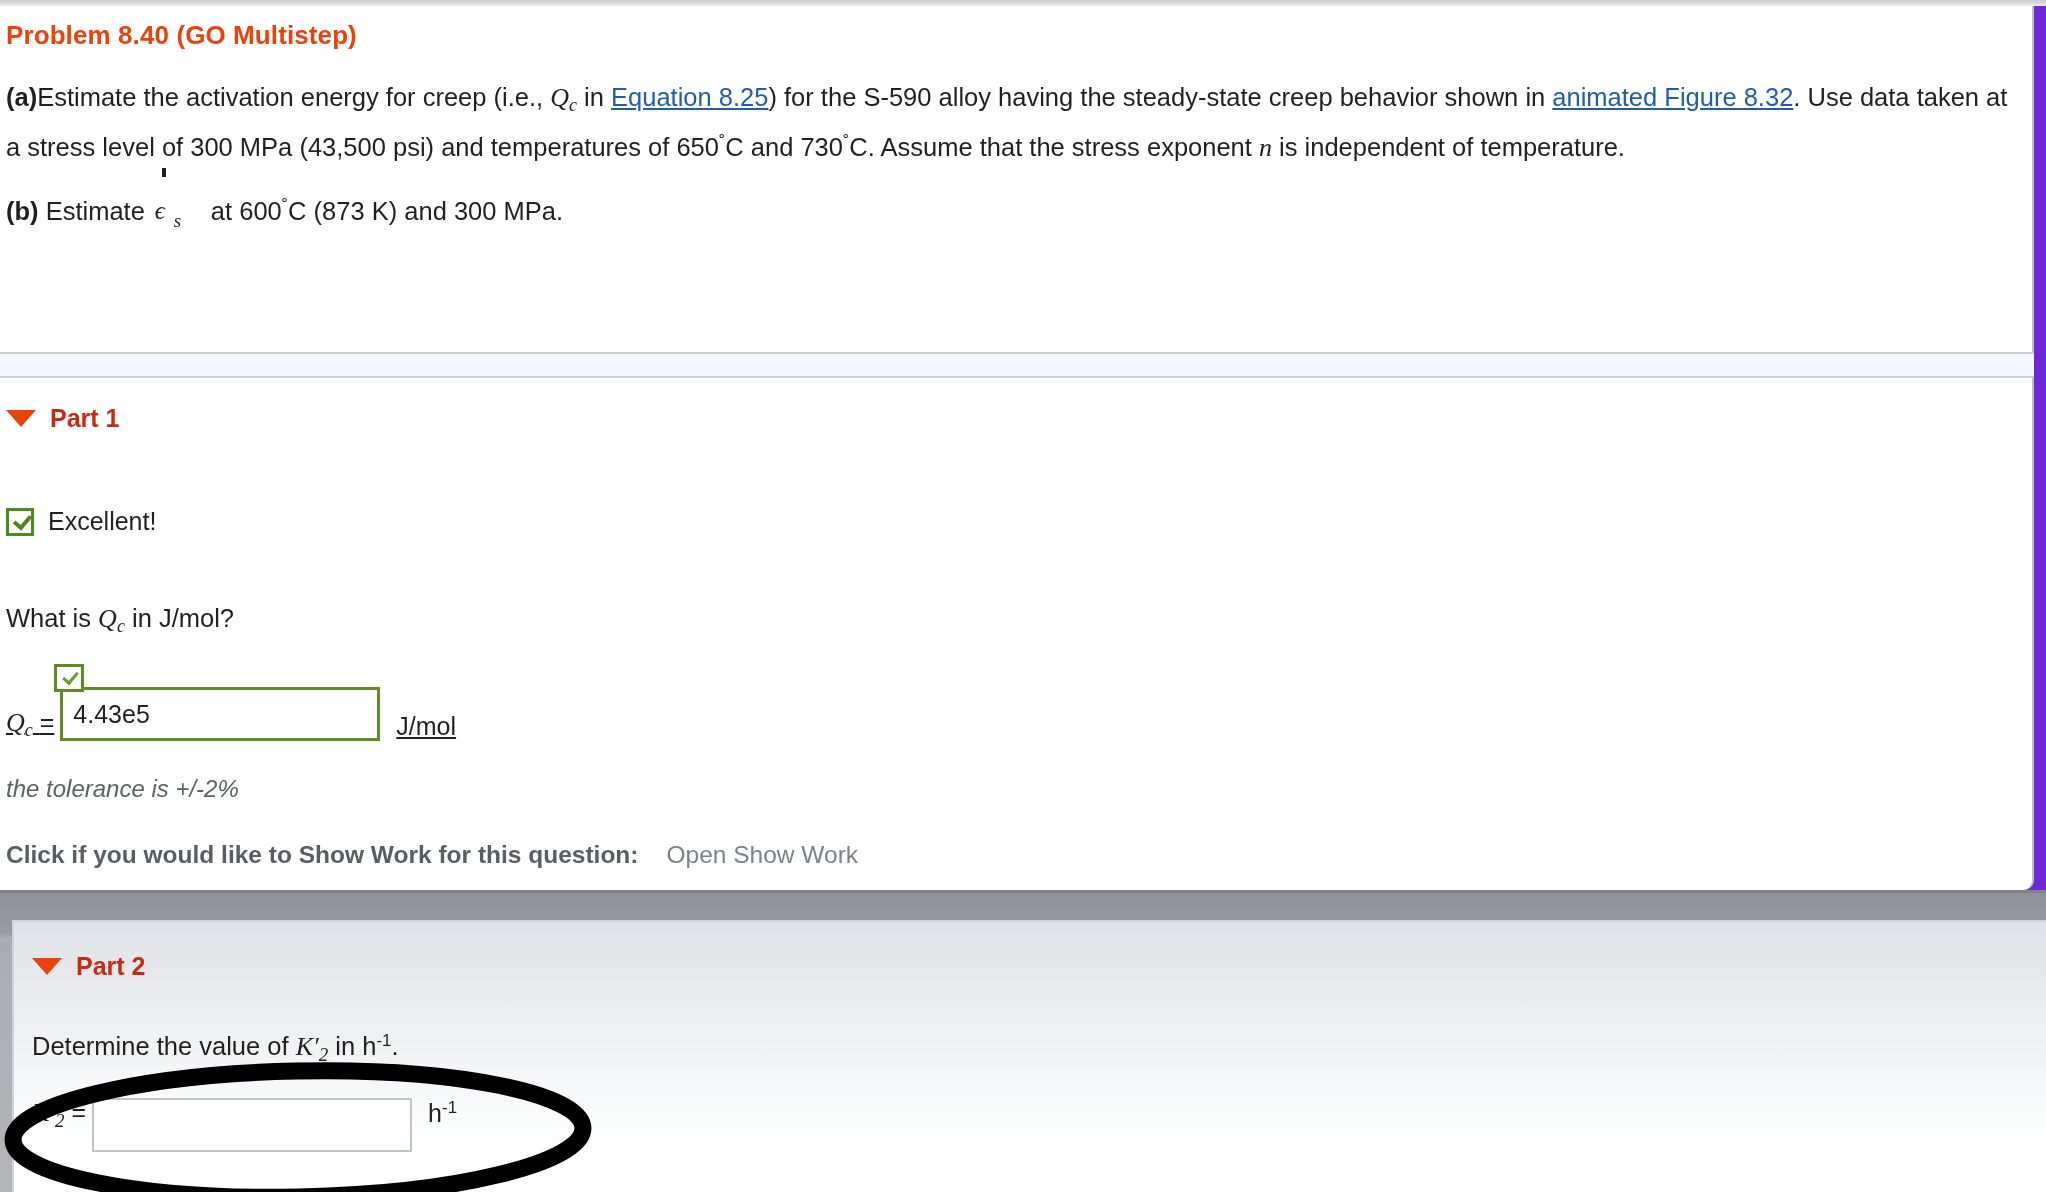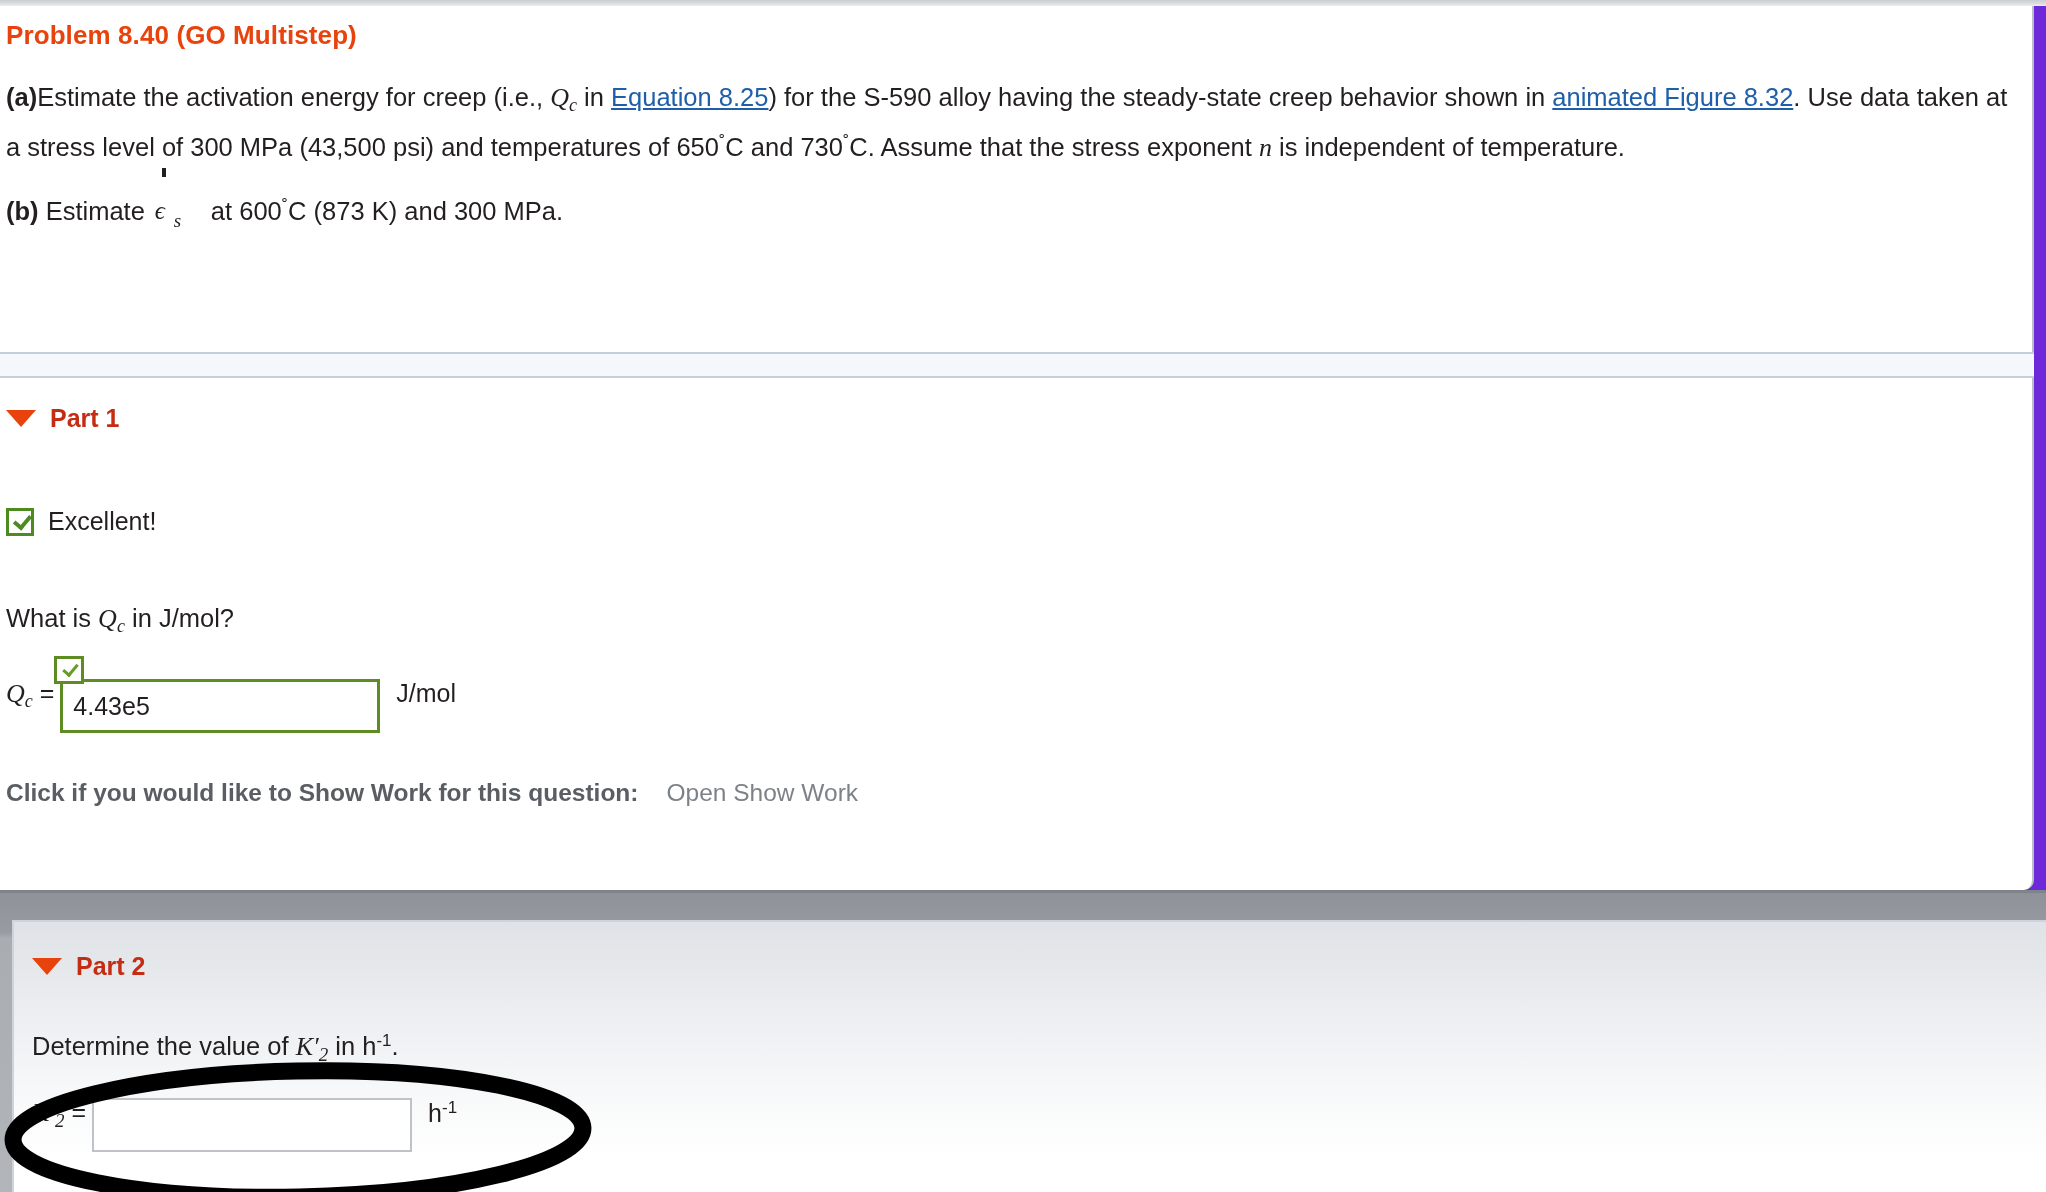--- a/index.html
+++ b/index.html
@@ -195,22 +195,23 @@
     margin-top: 68px;
     font-size: 25.5px;
     color: #231f20;
   }
 
   
   .answer-row {
     position: relative;
     margin-top: 42px;
     display: flex;
-    align-items: flex-start;
+    align-items: flex-end;
     height: 62px;
+    text-decoration: underline;
   }
   .var-label {
     font-size: 25px;
     white-space: nowrap;
     margin-right: 6px;
   }
   .input-wrap {
     position: relative;
     display: inline-block;
   }
@@ -389,20 +390,21 @@
 
       <div class="answer-row">
         <span class="var-label"><span class="mi">Q</span><span class="mi-sub">c</span> <span>=</span></span>
         <span class="input-wrap">
           <span class="corner-chk"></span>
           <input class="graded-input" type="text" value="4.43e5" style="">
         </span>
         <span class="unit-label">J/mol</span>
       </div>
 
+      <div class="tolerance">the tolerance is +/-2%</div>
 
       <div class="showwork-row">
         <span class="showwork-prompt">Click if you would like to Show Work for this question:</span>
         <span class="showwork-link">Open Show Work</span>
       </div>
 
     </div>
   </div>
 
   <div class="part2-backdrop">

